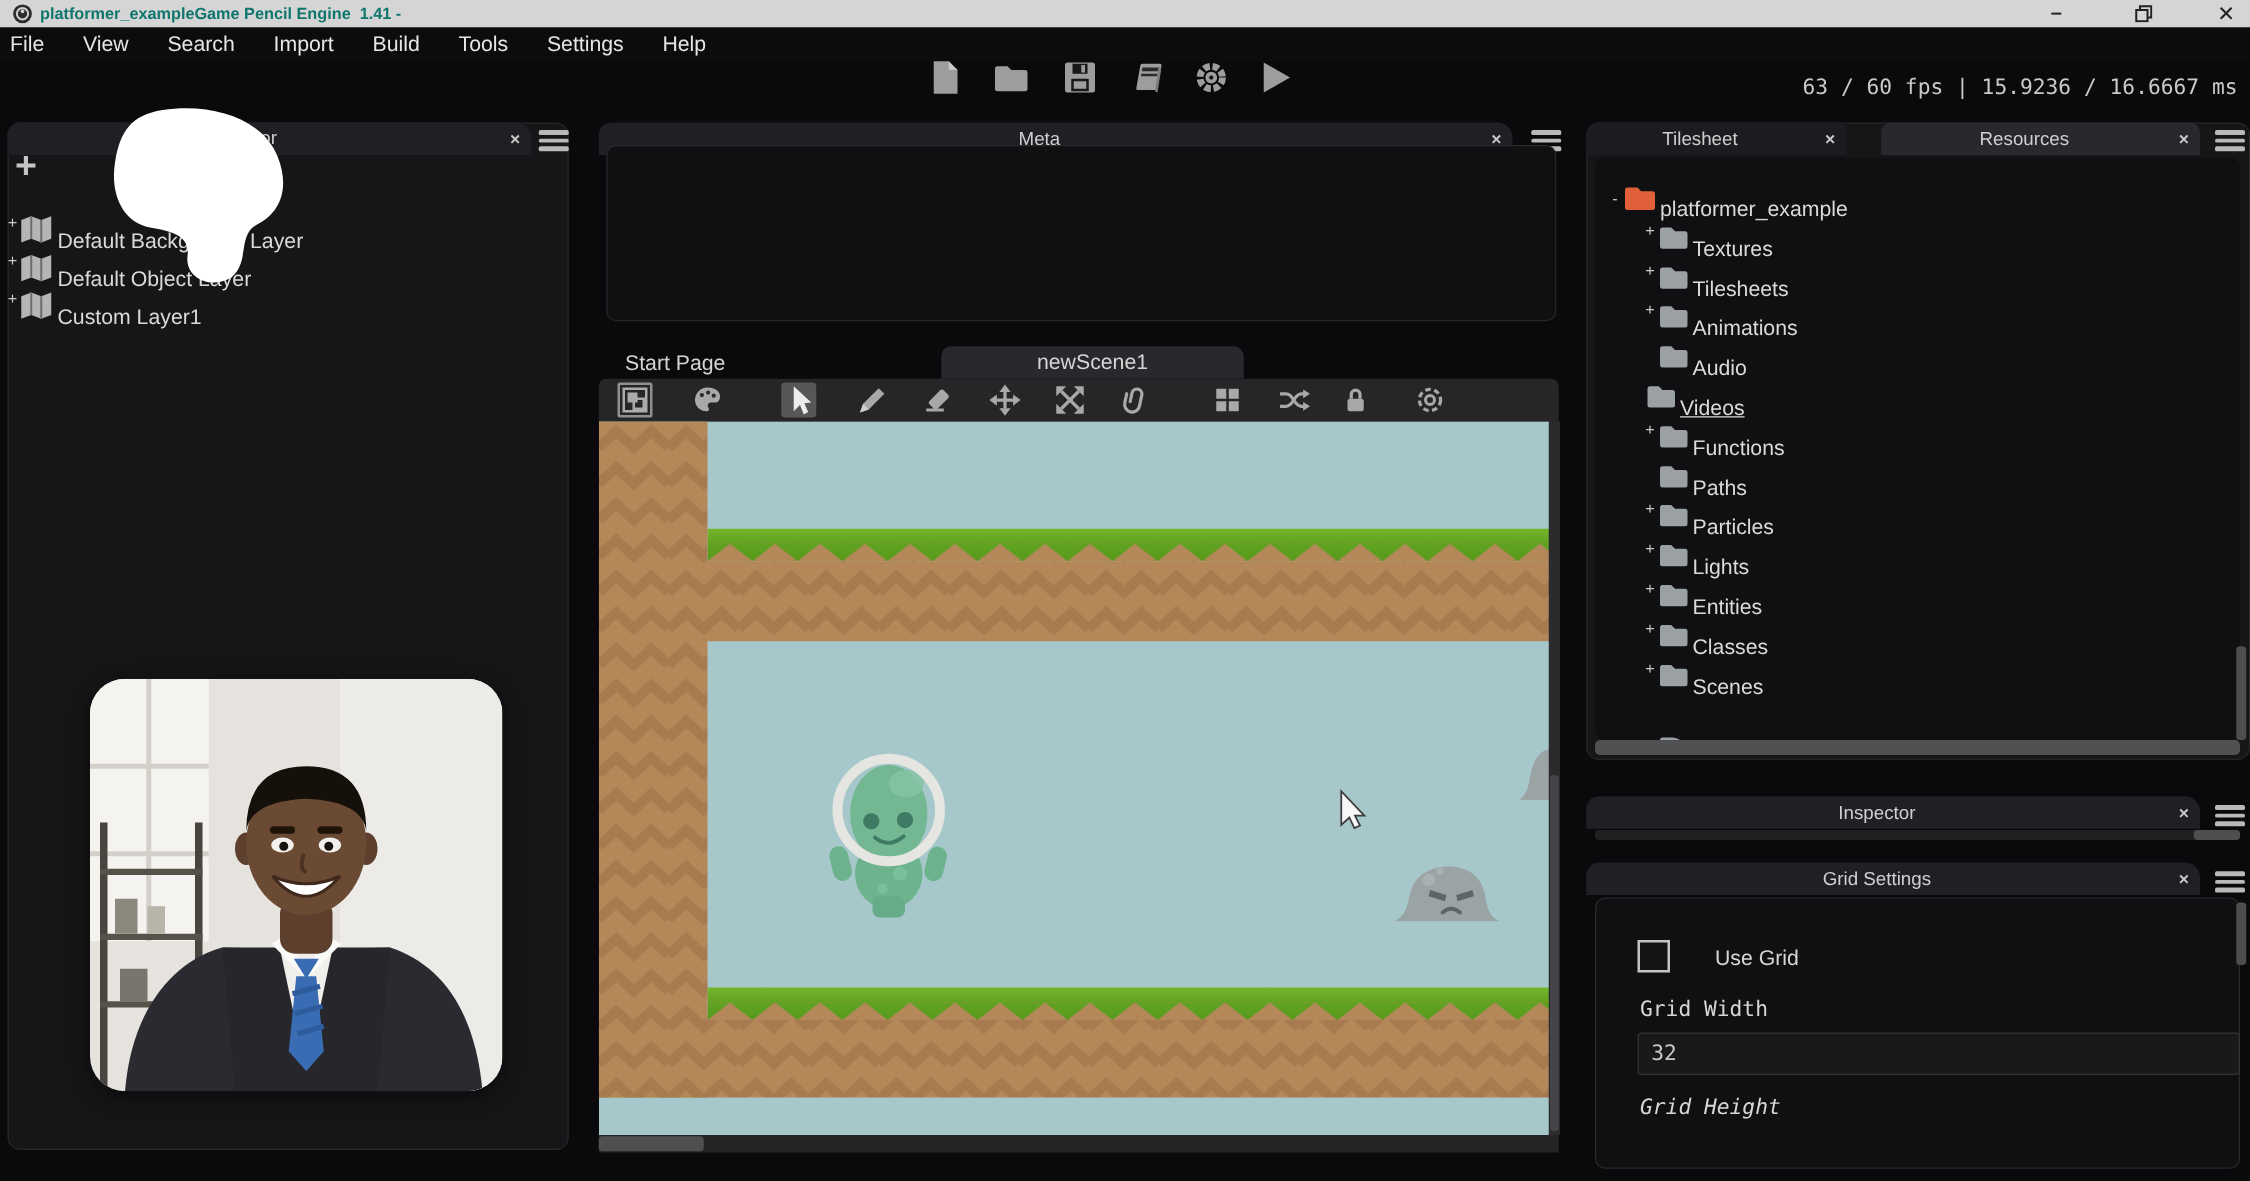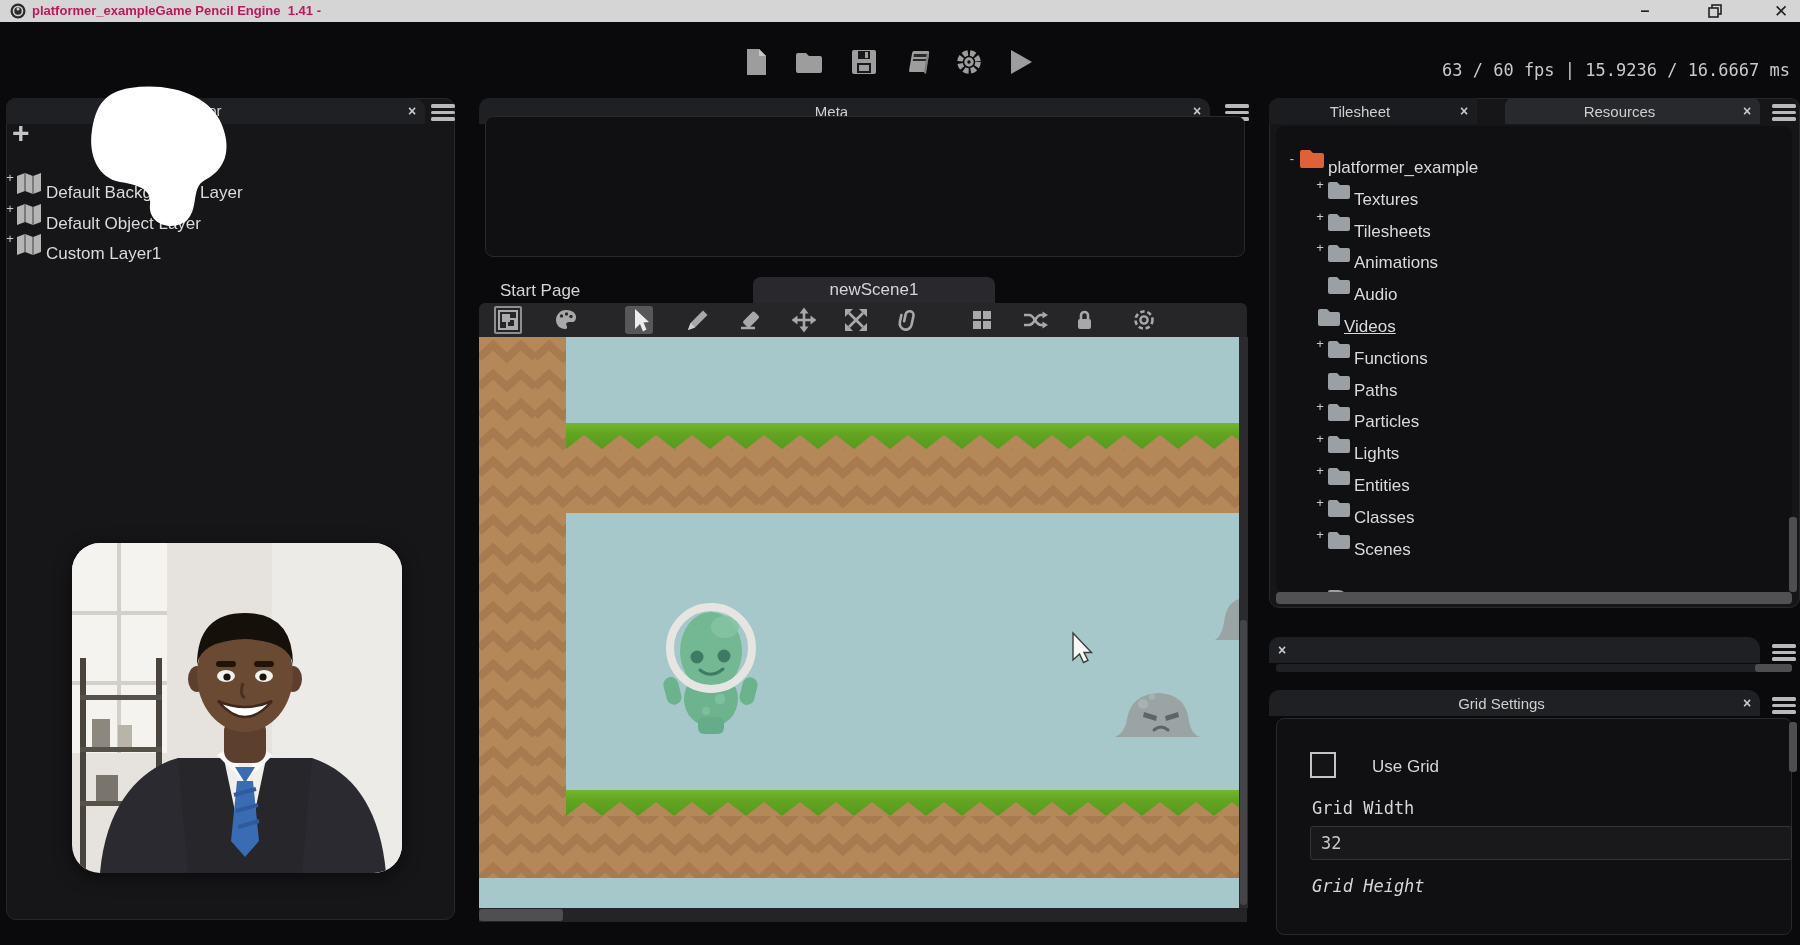--- a/index.html
+++ b/index.html
@@ -2,21 +2,21 @@
 <html><head>
 <meta charset="utf-8">
 <style>
   html,body{margin:0;padding:0;background:#000;}
   #app{position:relative;width:1800px;height:945px;background:#0a0a0c;overflow:hidden;
        font-family:"Liberation Sans",sans-serif;color:#d8d8d8;}
   .abs{position:absolute;}
   .mono{font-family:"DejaVu Sans Mono",monospace;}
   
   .titlebar{left:0;top:0;width:1800px;height:22px;background:#d5d5d5;color:#151515;}
-  .win-title{left:32px;top:3px;font-size:13px;font-weight:bold;color:#be185d;white-space:pre;}
+  .win-title{left:32px;top:3px;font-size:13px;font-weight:bold;color:#0f766e;white-space:pre;}
   .winbtn{top:2px;width:30px;height:18px;display:flex;align-items:center;justify-content:center;color:#222;}
   
   .menubar{left:0;top:22px;width:1800px;height:27px;background:#0c0c0e;display:flex;align-items:center;gap:31px;padding-left:8px;box-sizing:border-box;}
   .menu-item{font-size:17px;color:#e6e6e6;}
   
   .tbtn{top:46px;width:32px;height:32px;display:flex;align-items:center;justify-content:center;}
   .fps{right:10px;top:60px;font-size:17px;color:#c9c9c9;white-space:pre;}
   
   .panel{background:#161619;border:1px solid #28282b;border-radius:10px;box-sizing:border-box;}
   .ptab{position:absolute;height:26px;background:#1f2024;border-radius:10px 12px 0 0;display:flex;align-items:center;}
@@ -76,20 +76,30 @@
       <svg width="14" height="14">
         <rect x="4" y="1" width="9" height="9" fill="#d5d5d5" stroke="#222" stroke-width="1.6"></rect>
         <rect x="1" y="4" width="9" height="9" fill="#d5d5d5" stroke="#222" stroke-width="1.6"></rect>
       </svg>
     </div>
     <div class="abs winbtn" style="left:1766px">
       <span style="font-size:17px;">✕</span>
     </div>
   </div>
 
+  <div class="abs menubar">
+    <span class="menu-item">File</span>
+    <span class="menu-item">View</span>
+    <span class="menu-item">Search</span>
+    <span class="menu-item">Import</span>
+    <span class="menu-item">Build</span>
+    <span class="menu-item">Tools</span>
+    <span class="menu-item">Settings</span>
+    <span class="menu-item">Help</span>
+  </div>
 
   <div class="abs tbtn" style="left:740px">
     <svg width="28" height="30">
       <path d="M5,2 h12 l7,7 v19 h-19 z" fill="#9d9d9d"></path>
         <path d="M17,2 l7,7 h-7 z" fill="#c8c8c8"></path>
     </svg>
   </div>
   <div class="abs tbtn" style="left:793px">
     <svg width="30" height="26">
       <path d="M2,6 a2,2 0 0 1 2,-2 h8 l3,3 h11 a2,2 0 0 1 2,2 v13 a2,2 0 0 1 -2,2 h-22 a2,2 0 0 1 -2,-2 z" fill="#9d9d9d"></path>
@@ -464,20 +474,21 @@
         <ellipse cx="12" cy="11" rx="4" ry="9" fill="none" stroke="#9aa0a4" stroke-width="1.6"></ellipse>
         <line x1="3" y1="11" x2="21" y2="11" stroke="#9aa0a4" stroke-width="1.6"></line>
       </svg>
       <span class="lbl">Project Properties</span>
     </div>
   </div>
   <div class="sb-thumb" style="left:1789px;top:517px;width:8px;height:75px;background:#4e4e51;"></div>
   <div class="abs" style="left:1276px;top:592px;width:516px;height:12px;background:#515154;border-radius:4px;"></div>
 
   <div class="ptab" style="left:1269px;top:637px;width:491px;">
+    <span class="cap">Inspector</span>
     <span class="xbtn">×</span>
   </div>
   <div class="abs ham" style="left:1772px;top:641px;">
     <div class="bar"></div>
       <div class="bar"></div>
       <div class="bar"></div>
   </div>
   <div class="abs" style="left:1276px;top:664px;width:516px;height:8px;background:#202022;border-radius:3px;"></div>
   <div class="abs" style="left:1755px;top:664px;width:37px;height:8px;background:#4e4e51;border-radius:3px;"></div>
 

